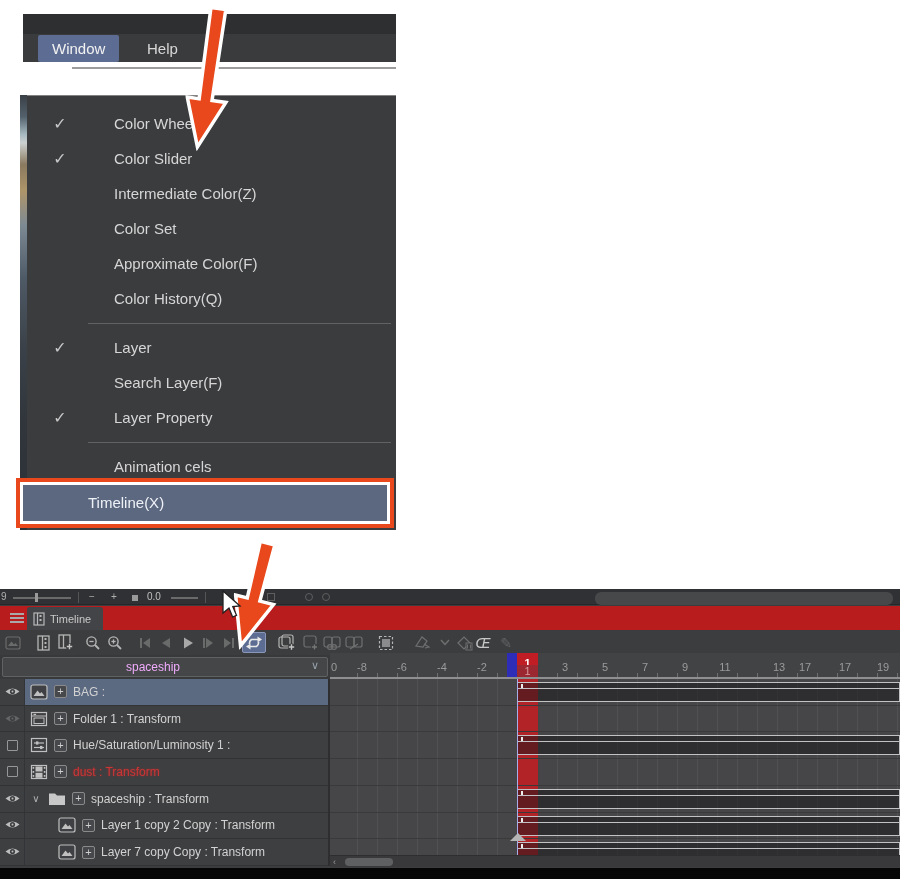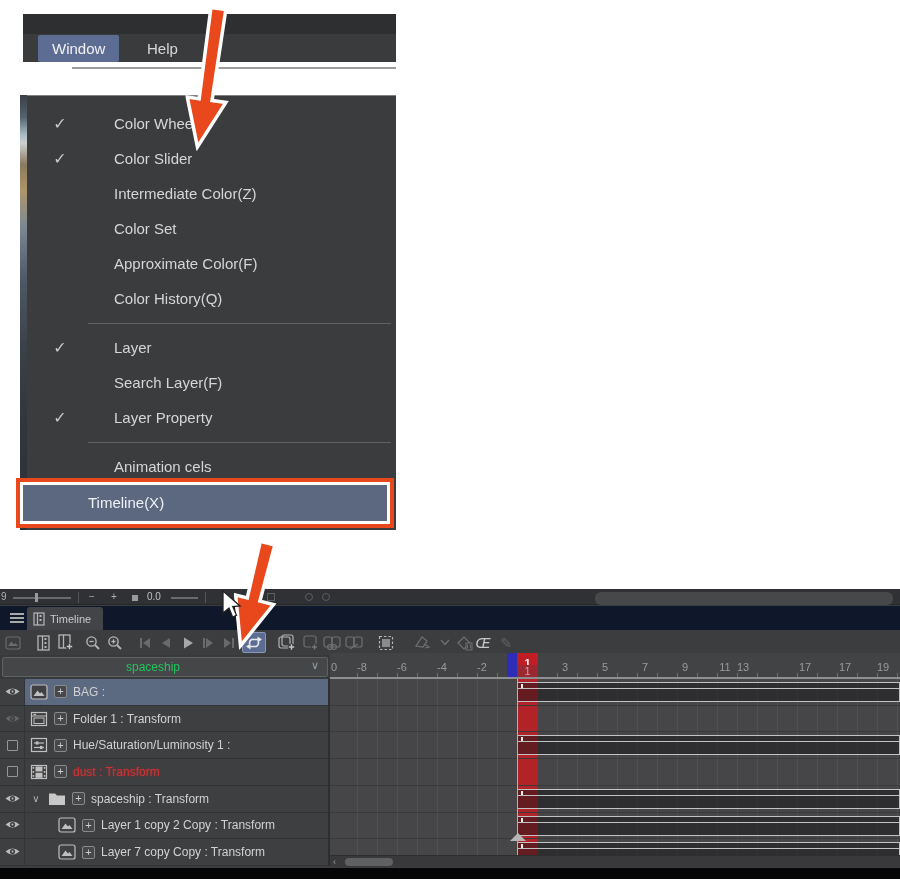--- a/index.html
+++ b/index.html
@@ -36,35 +36,35 @@
   #tl{left:0;top:589px;width:900px;height:279px;background:#3c3d3f;overflow:hidden;}
   #tl-mini{position:absolute;left:0;top:0;width:900px;height:16px;background:#303134;border-bottom:1px solid #262728;color:#b0b0b0;font-size:10px;}
   #tl-mini .t{position:absolute;top:2px;}
   .mini-line{position:absolute;top:8px;height:2px;background:#6a6a6a;}
   .mini-thumb{position:absolute;top:4px;width:3px;height:9px;background:#9a9a9a;}
   .mini-div{position:absolute;top:3px;width:1px;height:11px;background:#555;}
   .mini-sq{position:absolute;top:4px;width:8px;height:8px;border:1px solid #5e5e5e;}
   .mini-ci{position:absolute;top:4px;width:8px;height:8px;border:1px solid #5e5e5e;border-radius:50%;}
   #mini-tab{position:absolute;left:595px;top:3px;width:298px;height:13px;background:#47484a;border-radius:6px;}
 
-  #tl-header{position:absolute;left:0;top:17px;width:900px;height:24px;background:#0f172a;text-decoration:underline;}
+  #tl-header{position:absolute;left:0;top:17px;width:900px;height:24px;background:#b91c1c;text-decoration:underline;}
   #hamburger{position:absolute;left:10px;top:7px;width:14px;height:11px;}
   #hamburger div{height:2px;background:#a9a9a9;margin-bottom:2px;}
   #tl-tab{position:absolute;left:27px;top:1px;height:23px;width:76px;background:#434447;border-radius:3px 3px 0 0;display:flex;align-items:center;gap:5px;padding-left:6px;}
   #tl-tab span{color:#c9c9c9;font-size:11px;}
 
   #tl-toolbar{position:absolute;left:0;top:41px;width:900px;height:25px;background:#3c3d3e;}
   .ticon{position:absolute;top:4px;width:18px;height:17px;display:flex;align-items:center;justify-content:center;}
   .ticon.dim{opacity:.42;}
   .ticon.hlbox{background:#5d6c92;border:1px solid #8a97b8;border-radius:2px;width:24px;height:21px;top:2px;}
   .ticon .txt{color:#c8c8c8;font-size:13px;font-style:italic;}
 
   #sel-row{position:absolute;left:0;top:66px;width:330px;height:24px;background:#38393b;}
   #clip-select{position:absolute;left:2px;top:2px;width:326px;height:20px;background:#454648;border:1px solid #5f6163;border-radius:2px;}
-  #clip-select .val{position:absolute;left:0;right:24px;top:0;height:18px;line-height:18px;text-align:center;color:#22c55e;font-size:12px;}
+  #clip-select .val{position:absolute;left:0;right:24px;top:0;height:18px;line-height:18px;text-align:center;color:#f0abfc;font-size:12px;}
   #clip-select .chev{position:absolute;right:8px;top:1px;color:#96a1ab;font-size:11px;}
 
   
   #ruler{position:absolute;left:330px;top:64px;width:570px;height:26px;background:#424345;border-bottom:2px solid #8f8f91;overflow:hidden;}
   #ruler-ticks{position:absolute;left:0;bottom:0;width:100%;height:4px;
     background:repeating-linear-gradient(to right,transparent 0 19px,#6f6f71 19px 20px);background-position:8px 0;}
   .rlabel{position:absolute;top:8px;color:#9b9b9b;font-size:11px;transform:translateX(-50%);}
   #blue-col{position:absolute;left:177px;top:0;width:10px;height:26px;background:#2d2db8;}
   #red-col-head{position:absolute;left:187px;top:0;width:21px;height:12px;background:#c01d25;text-align:center;}
   #red-col-head b{color:#fff;font-size:11px;line-height:12px;}
@@ -375,21 +375,21 @@
     <span class="rlabel" style="left: 4px;">0</span>
         <span class="rlabel" style="left: 32px;">-8</span>
         <span class="rlabel" style="left: 72px;">-6</span>
         <span class="rlabel" style="left: 112px;">-4</span>
         <span class="rlabel" style="left: 152px;">-2</span>
         <span class="rlabel" style="left: 235px;">3</span>
         <span class="rlabel" style="left: 275px;">5</span>
         <span class="rlabel" style="left: 315px;">7</span>
         <span class="rlabel" style="left: 355px;">9</span>
         <span class="rlabel" style="left: 395px;">11</span>
-        <span class="rlabel" style="left: 413px;">13</span>
+        <span class="rlabel" style="left: 449px;">13</span>
         <span class="rlabel" style="left: 475px;">17</span>
         <span class="rlabel" style="left: 515px;">17</span>
         <span class="rlabel" style="left: 553px;">19</span>
       </div>
 
     <div id="tracks">
       <div id="playhead"></div>
       <div id="track-rows">
           <div class="trow">
             <div class="clipbar">

